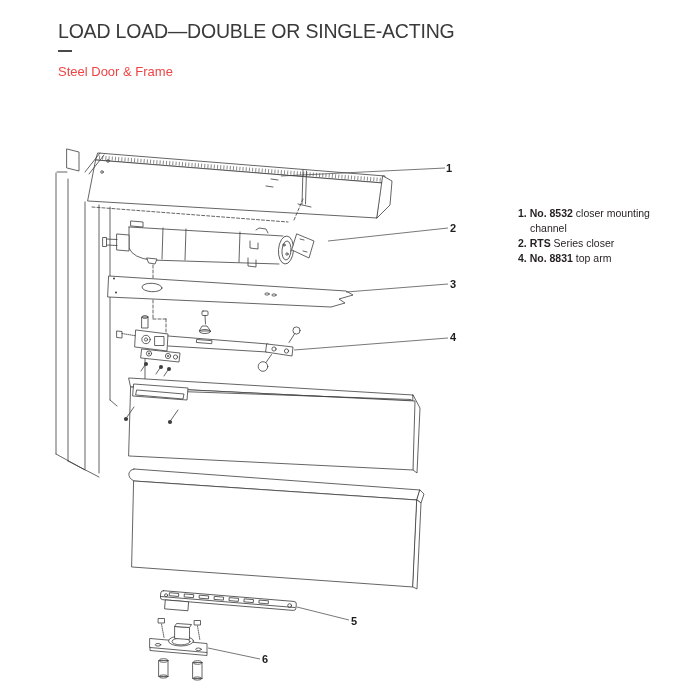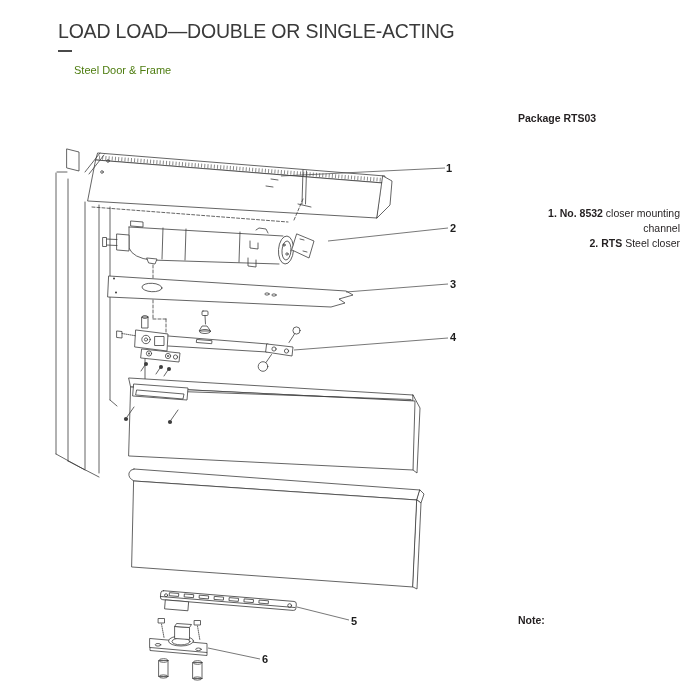--- a/index.html
+++ b/index.html
@@ -6,24 +6,24 @@
   body{
     width:700px;height:700px;position:relative;background:#ffffff;
     font-family:"Liberation Sans",sans-serif;color:#231f20;overflow:hidden;
   }
   .abs{position:absolute;}
   .title{
     left:58px;top:20px;font-size:19.5px;font-weight:400;color:#3a3a3a;
     letter-spacing:-0.2px;white-space:nowrap;
   }
   .title-rule{left:58px;top:50px;width:14px;height:2px;background:#4a4a4a;}
-  .subtitle{left:58px;top:64px;font-size:11px;color:#4d7c0f;margin-left:16px;}
+  .subtitle{left:58px;top:64px;font-size:13px;color:#ef4444;}
   .sb{left:518px;width:162px;font-size:10.5px;line-height:15px;color:#231f20;}
   .sb-h{font-weight:700;}
-  .comp-item{padding-left:12px;text-indent:-12px;text-align:right;}
+  .comp-item{padding-left:12px;text-indent:-12px;}
   .comp-item b{font-weight:700;}
   .note-body{font-weight:700;}
   .callout{position:absolute;font-size:11px;font-weight:700;color:#1d1d1d;line-height:11px;}
   svg{position:absolute;left:0;top:0;}
   .s{stroke:#3d3d3d;stroke-width:0.8;fill:none;stroke-linejoin:round;stroke-linecap:round;}
   .w{fill:#ffffff;}
   .d{stroke-dasharray:3 2;}
 </style>
 </head>
 <body>
@@ -211,23 +211,22 @@
 </svg>
 
 <div class="callout" style="left:446px;top:163px;">1</div>
 <div class="callout" style="left:450px;top:223px;">2</div>
 <div class="callout" style="left:450px;top:279px;">3</div>
 <div class="callout" style="left:450px;top:332px;">4</div>
 <div class="callout" style="left:351px;top:616px;">5</div>
 <div class="callout" style="left:262px;top:654px;">6</div>
 
 <div class="abs sb" style="top:111px;">
-  <div class="sb-h">Package RTS03</div>
 </div>
 
 <div class="abs sb" style="top:206px;">
   <div class="comp-item"><b>1. No. 8532</b><span> closer mounting channel</span></div>
-  <div class="comp-item"><b>2. RTS</b><span> Steel closer</span></div>
+  <div class="comp-item"><b>2. RTS</b><span> Series closer</span></div>
+  <div class="comp-item"><b>4. No. 8831</b><span> top arm</span></div>
 </div>
 
 <div class="abs sb" style="top:613px;">
-  <div class="sb-h">Note:</div>
 </div>
 
 </body></html>

